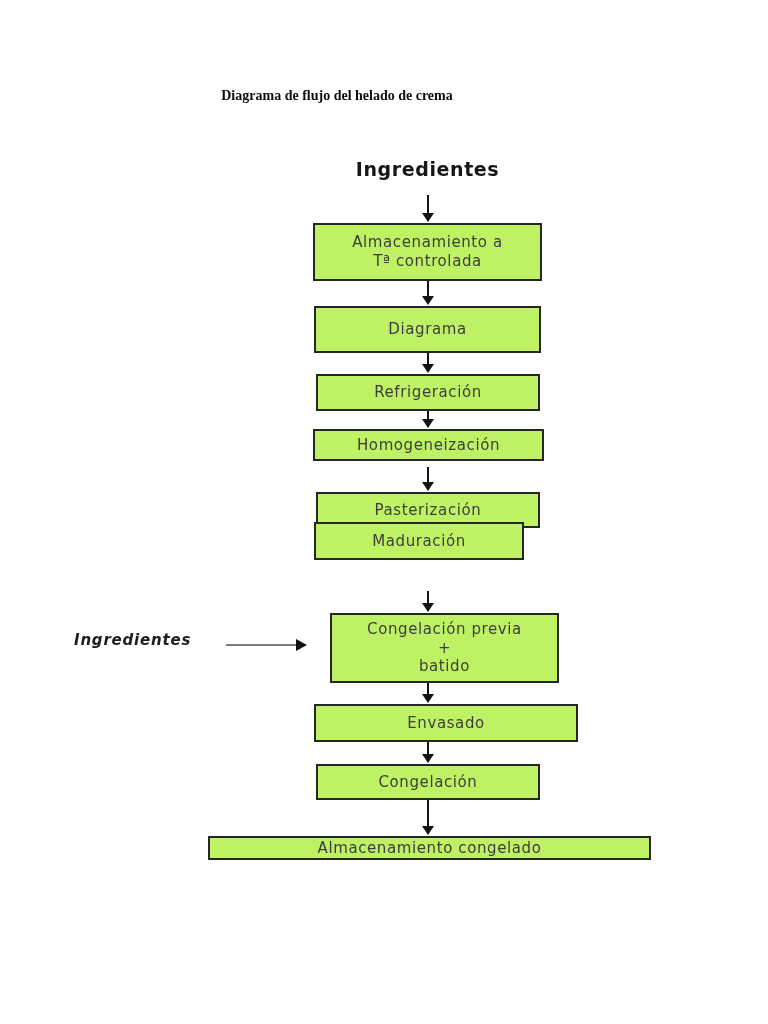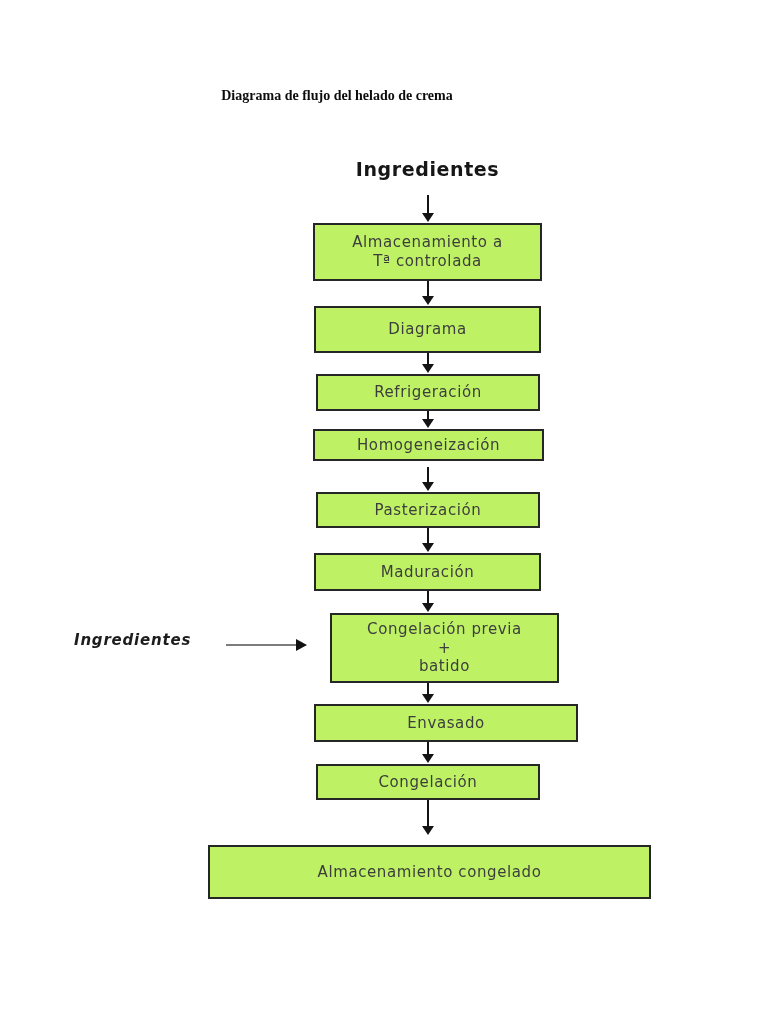--- a/index.html
+++ b/index.html
@@ -54,25 +54,25 @@
     font-size:15px;
     letter-spacing:0.6px;
     line-height:1.25;
     white-space:pre-line;
   }
   #b1 {left:313px;top:223px;width:229px;height:58px;}
   #b2 {left:314px;top:306px;width:227px;height:47px;}
   #b3 {left:316px;top:374px;width:224px;height:37px;}
   #b4 {left:313px;top:429px;width:231px;height:32px;}
   #b5 {left:316px;top:492px;width:224px;height:36px;}
-  #b6 {left:314px;top:553px;width:227px;height:38px;}
+  #b6 {left:314px;top:522px;width:210px;height:38px;}
   #b7 {left:314px;top:613px;width:229px;height:70px;margin-left:16px;}
   #b8 {left:314px;top:704px;width:264px;height:38px;}
   #b9 {left:316px;top:764px;width:224px;height:36px;}
-  #b10{left:208px;top:836px;width:443px;height:54px;margin-top:9px;}
+  #b10{left:208px;top:836px;width:443px;height:24px;}
 
   .varrow{
     position:absolute;
     left:427px;
     width:2px;
     background:#141414;
   }
   .varrow::after{
     content:"";
     position:absolute;

